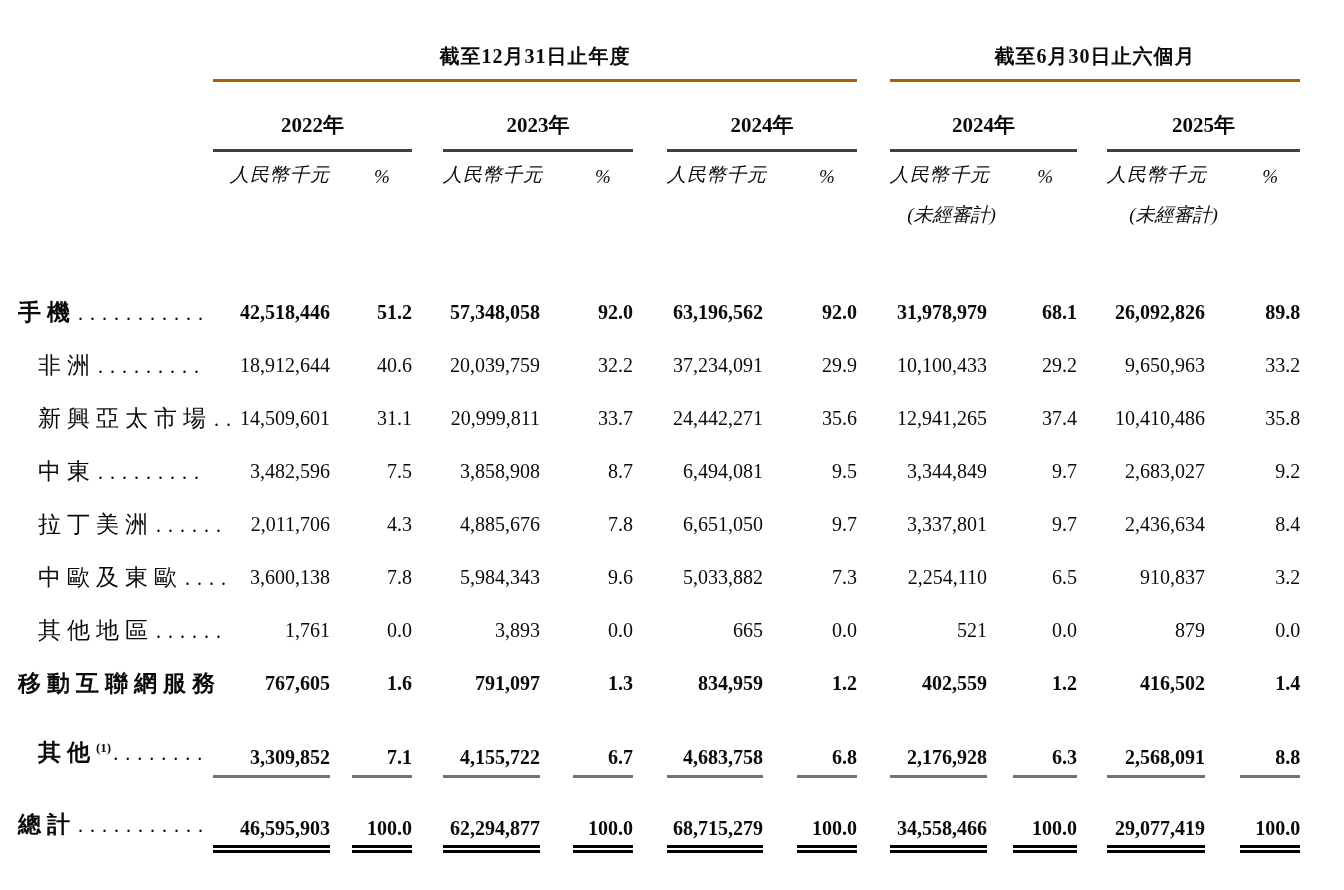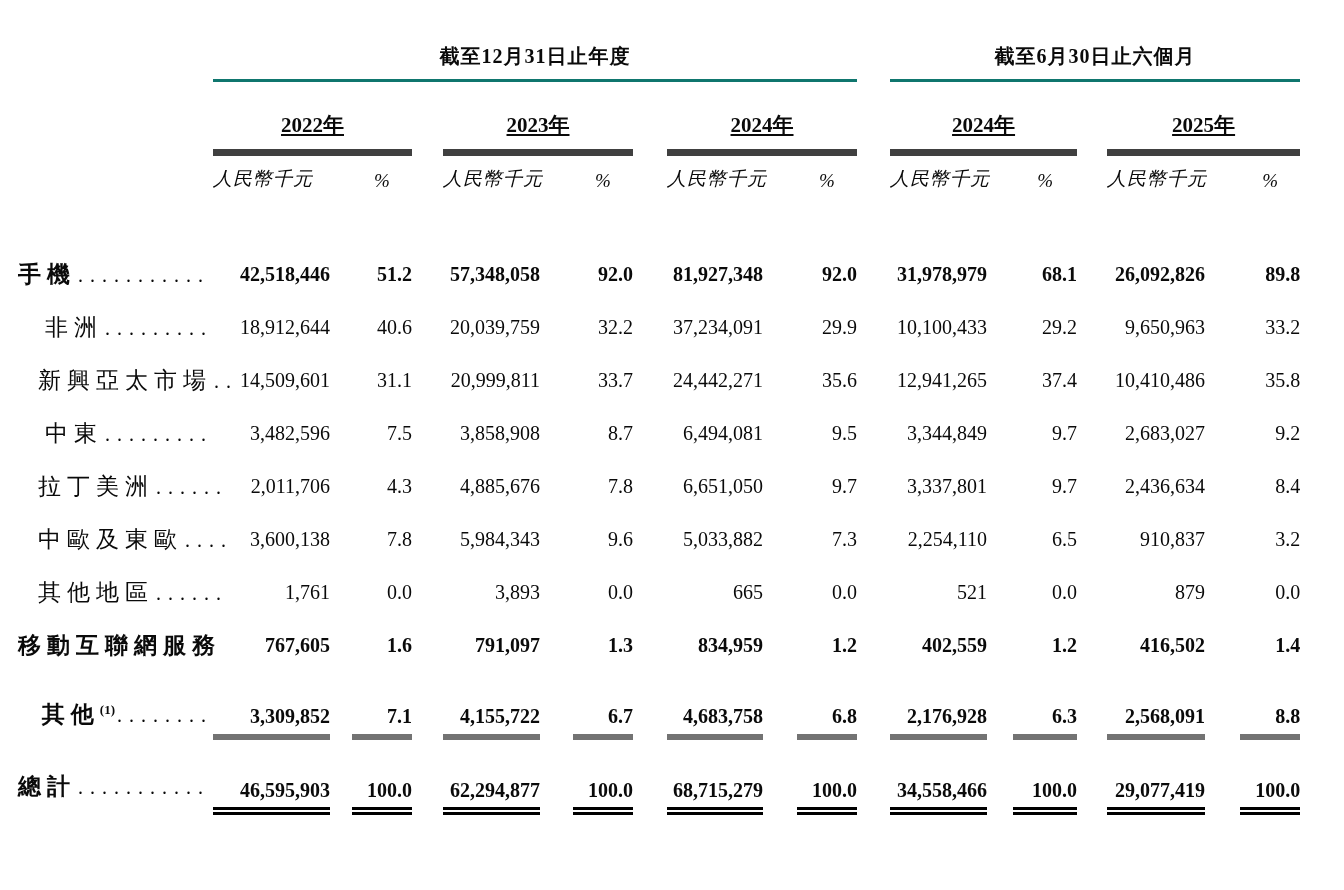--- a/index.html
+++ b/index.html
@@ -9,49 +9,49 @@
     overflow:hidden;
   }
   .page{padding-top:31px;}
   table{border-collapse:collapse;table-layout:fixed;width:1300px;}
   th,td{padding:0;margin:0;font-weight:normal;white-space:nowrap;overflow:visible;}
 
   
   .r-period th{height:39px;vertical-align:bottom;}
   .r-period .grp-span{
     font-size:20px;font-weight:bold;text-align:center;
-    border-bottom:3px solid #0f766e;padding-bottom:9px;letter-spacing:1px;
+    border-bottom:3px solid #a16207;padding-bottom:9px;letter-spacing:1px;
   }
   .r-years th{height:57px;vertical-align:bottom;}
   .r-years .yr{
     font-size:21px;font-weight:bold;text-align:center;
-    border-bottom:7px solid #404040;padding-bottom:10px;text-decoration:underline;
+    border-bottom:3px solid #404040;padding-bottom:10px;
   }
   .r-units th{height:36px;vertical-align:bottom;font-style:italic;font-size:19px;padding-bottom:2px;}
-  .r-units .unit{text-align:left;letter-spacing:1px;}
+  .r-units .unit{text-align:right;letter-spacing:1px;}
   .r-units .pct-h{text-align:center;}
   .r-unaudited th{height:38px;vertical-align:bottom;font-style:italic;font-size:19px;text-align:center;padding-bottom:4px;}
   .spacer td{height:54px;}
 
   
   .data-row td{height:53px;vertical-align:middle;font-size:20px;}
   .data-row.bold td{font-weight:bold;}
   .lbl{padding-left:18px;text-align:left;}
-  .lbl.indent{padding-left:38px;text-align:right;}
+  .lbl.indent{padding-left:38px;}
   .lbl-text{font-size:23px;letter-spacing:6px;}
   .leader{letter-spacing:7px;font-weight:normal;font-size:20px;margin-left:2px;}
   sup.fn{font-size:13px;vertical-align:super;letter-spacing:0;}
   .num{text-align:right;}
 
   
   .rule-single td{height:58px;vertical-align:bottom;}
   .rule-double td{height:62px;vertical-align:bottom;}
   .rule-single td.lbl{padding-bottom:10px;}
   .rule-double td.lbl{padding-bottom:13px;}
-  .uline{border-bottom:6px solid #737373;padding-bottom:6px;}
+  .uline{border-bottom:3px solid #737373;padding-bottom:6px;}
   .uline.dbl{border-bottom:8px double #000;padding-bottom:5px;}
 </style>
 </head>
 <body>
 
 <div class="page">
   <table>
     <colgroup>
       <col style="width:213px">
       <col style="width:117px">
@@ -108,36 +108,46 @@
         <th class="pct-h">%</th>
         <th></th>
         <th class="unit">人民幣千元</th>
         <th></th>
         <th class="pct-h">%</th>
         <th></th>
         <th class="unit">人民幣千元</th>
         <th></th>
         <th class="pct-h">%</th>
       </tr>
+      <tr class="r-unaudited">
+        <th></th>
+        <th colspan="11"></th>
+        <th></th>
+        <th colspan="2">(未經審計)</th>
+        <th></th>
+        <th></th>
+        <th colspan="2">(未經審計)</th>
+        <th></th>
+      </tr>
       <tr class="spacer">
           <td colspan="20"></td>
         </tr>
     </thead>
     <tbody id="tbody-rows">
         <tr class="data-row bold">
           <td class="lbl"><span class="lbl-text">手機</span><span class="leader">...........</span></td>
           <td class="num amt">42,518,446</td>
           <td class="gap-s"></td>
           <td class="num pct">51.2</td>
           <td class="gap-l"></td>
           <td class="num amt">57,348,058</td>
           <td class="gap-s"></td>
           <td class="num pct">92.0</td>
           <td class="gap-l"></td>
-          <td class="num amt">81,927,348</td>
+          <td class="num amt">63,196,562</td>
           <td class="gap-s"></td>
           <td class="num pct">92.0</td>
           <td class="gap-l"></td>
           <td class="num amt">31,978,979</td>
           <td class="gap-s"></td>
           <td class="num pct">68.1</td>
           <td class="gap-l"></td>
           <td class="num amt">26,092,826</td>
           <td class="gap-s"></td>
           <td class="num pct">89.8</td>

